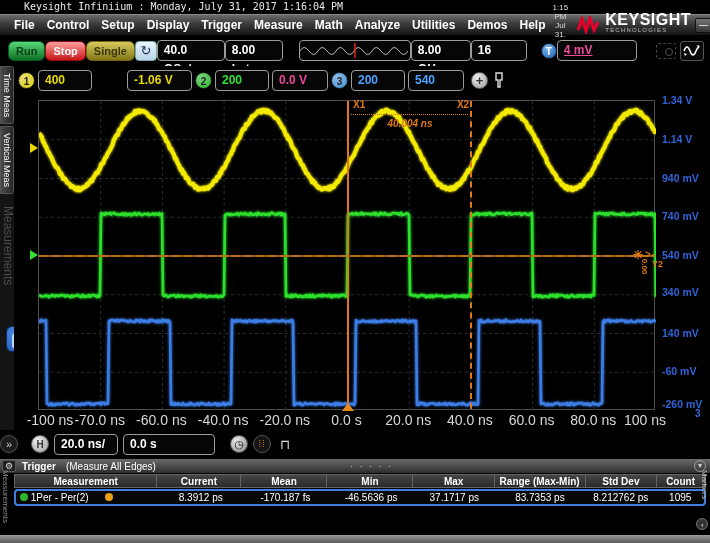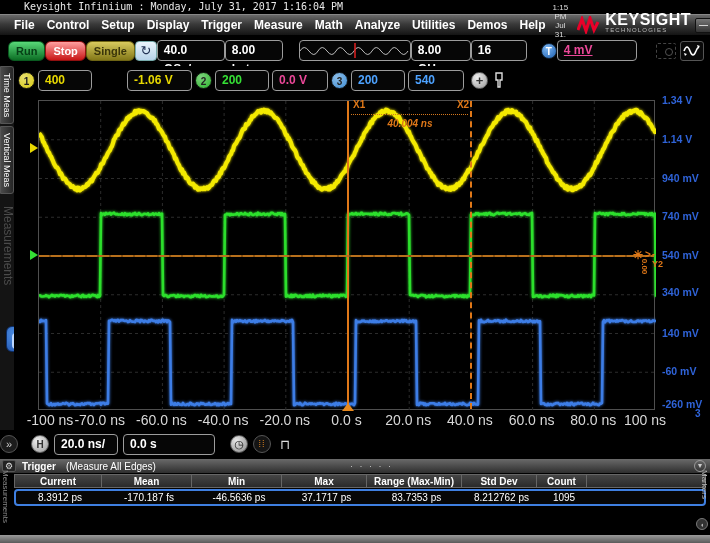--- a/index.html
+++ b/index.html
@@ -304,30 +304,32 @@
 
   <div class="results-hdr">
     <div class="gear-box">⚙</div>
     <span class="results-title">Trigger</span>
     <span>(Measure All Edges)</span>
     <span class="drag-dots">· · · · ·</span>
     <div class="collapse-circ">▾</div>
   </div>
   <div class="rtable">
     <div class="rrow" id="rheader">
+        <div class="rcell hd" style="width: 150px;">Measurement</div>
         <div class="rcell hd" style="width: 88px;">Current</div>
         <div class="rcell hd" style="width: 90px;">Mean</div>
         <div class="rcell hd" style="width: 90px;">Min</div>
         <div class="rcell hd" style="width: 85px;">Max</div>
         <div class="rcell hd" style="width: 95px;">Range (Max-Min)</div>
         <div class="rcell hd" style="width: 75px;">Std Dev</div>
         <div class="rcell hd" style="width: 50px;">Count</div>
         <div class="rcell hd" style="flex: 1 1 0%;"></div>
       </div>
     <div class="datarow" id="rdata">
+        <div class="rcell" style="width: 150px; padding-left: 4px;"><span class="status-dot" style="background:#2ab52a"></span> <span>1Per - Per(2)</span> <span class="status-dot" style="background:#e8a018;margin-left:14px"></span></div>
         <div class="rcell" style="width: 88px; text-align: center;">8.3912 ps</div>
         <div class="rcell" style="width: 90px; text-align: center;">-170.187 fs</div>
         <div class="rcell" style="width: 90px; text-align: center;">-46.5636 ps</div>
         <div class="rcell" style="width: 85px; text-align: center;">37.1717 ps</div>
         <div class="rcell" style="width: 95px; text-align: center;">83.7353 ps</div>
         <div class="rcell" style="width: 75px; text-align: center;">8.212762 ps</div>
         <div class="rcell" style="width: 50px; text-align: center;">1095</div>
       </div>
   </div>
   <div class="vlabel-left">Measurements</div>

